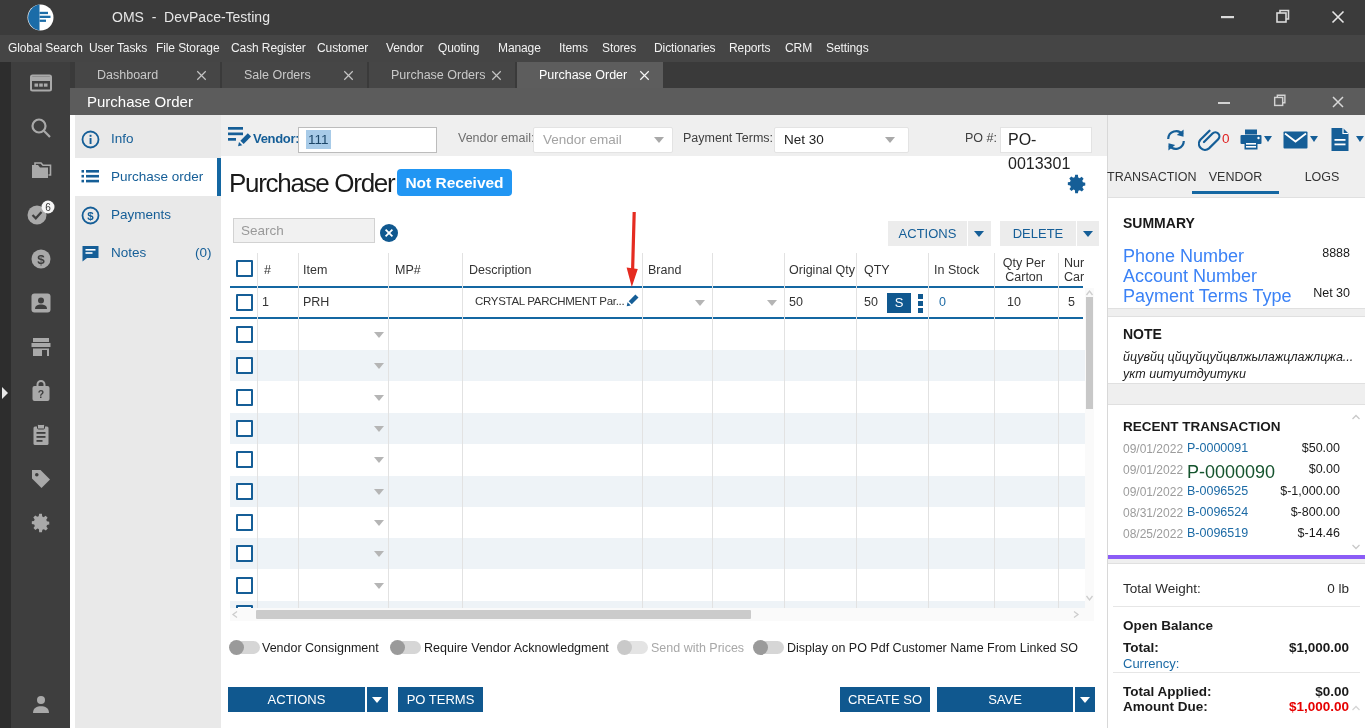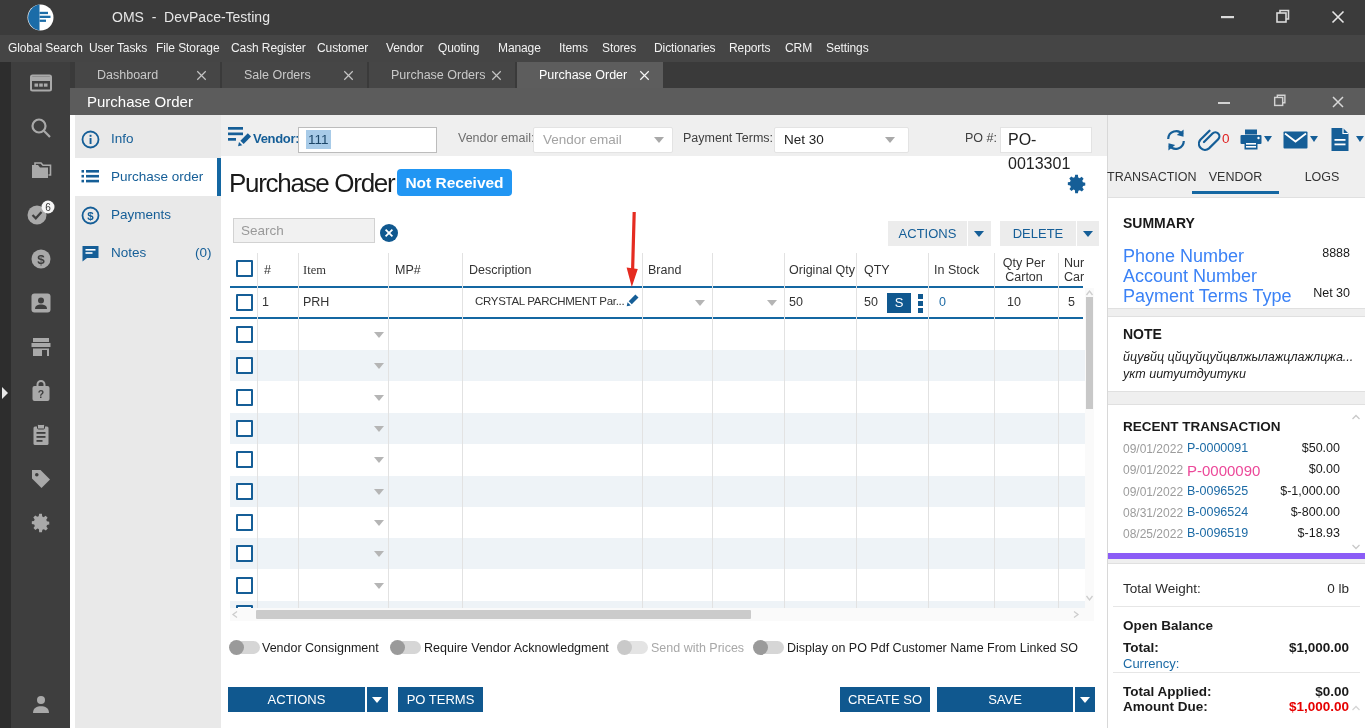--- a/index.html
+++ b/index.html
@@ -311,21 +311,21 @@
 <div class="graybtn" style="left:1000px;width:76px;">DELETE</div>
 <div class="graybtn" style="left:1077px;width:22px;">
     <div class="caret" style="left:6px;top:10px;border-top-color:#155e97;"></div>
   </div>
 
 <div class="abs" id="tablewrap">
 
   <div class="abs" style="left:0;top:0;width:853px;height:35px;background:#fff;border-bottom:2px solid #1467a2;"></div>
   <div class="cb" style="top:7px;"></div>
   <span class="hcell" style="left:34px;top:10px;">#</span>
-  <span class="hcell" style="left:73px;top:10px;font-family:Liberation Serif, serif;">Item</span>
+  <span class="hcell" style="left:73px;top:10px;">Item</span>
   <span class="hcell" style="left:165px;top:10px;">MP#</span>
   <span class="hcell" style="left:239px;top:10px;">Description</span>
   <span class="hcell" style="left:418px;top:10px;">Brand</span>
   <span class="hcell" style="left:488px;top:10px;margin-top:34px;">Category</span>
   <span class="hcell" style="left:559px;top:10px;">Original Qty</span>
   <span class="hcell" style="left:634px;top:10px;">QTY</span>
   <span class="hcell" style="left:704px;top:10px;">In Stock</span>
   <span class="hcell" style="left:772px;top:3px;text-align:center;width:44px;">Qty Per Carton</span>
   <span class="hcell" style="left:834px;top:3px;">Nur<br>Car</span>
 
@@ -484,42 +484,42 @@
 
 <div class="card" style="top:197px;height:112px;border-top:1px solid #e0e0e0;border-bottom:1px solid #e0e0e0;">
   <div style="position:absolute;left:15px;top:17px;font-size:14px;font-weight:bold;color:#1a1a1a;">SUMMARY</div>
   <span class="sumlabel" style="top:48px;">Phone Number</span>
     <span class="sumval" style="top:48px;">8888</span>
   <span class="sumlabel" style="top:68px;">Account Number</span>
   <span class="sumlabel" style="top:88px;">Payment Terms Type</span>
     <span class="sumval" style="top:88px;">Net 30</span>
 </div>
 
-<div class="card" style="top:316px;height:76px;border-top:1px solid #e0e0e0;border-bottom:1px solid #e0e0e0;">
+<div class="card" style="top:316px;height:68px;border-top:1px solid #e0e0e0;border-bottom:1px solid #e0e0e0;">
   <div style="position:absolute;left:15px;top:9px;font-size:14px;font-weight:bold;color:#1a1a1a;">NOTE</div>
   <div style="position:absolute;left:15px;top:32px;font-size:12.5px;color:#1a1a1a;line-height:16.5px;font-style:italic;">йцувйц цйцуйцуйцвлжылажцлажлцжа...<br>укт иитуитдуитуки</div>
 </div>
 
-<div class="card" style="top:404px;height:155px;border-top:1px solid #e0e0e0;border-bottom:6px solid #8b5cf6;">
+<div class="card" style="top:404px;height:155px;border-top:1px solid #e0e0e0;border-bottom:4px solid #8b5cf6;">
   <div style="position:absolute;left:15px;top:14px;font-size:13.5px;font-weight:bold;color:#1a1a1a;">RECENT TRANSACTION</div>
   <span class="abs" style="left:15px;top:37px;font-size:12px;color:#9c9c9c;">09/01/2022</span>
     <span class="abs" style="left:79px;top:36px;font-size:12.5px;color:#1c6aa5;">P-0000091</span>
     <span class="abs" style="right:25px;top:36px;font-size:12.5px;color:#1a1a1a;">$50.00</span>
   <span class="abs" style="left:15px;top:58px;font-size:12px;color:#9c9c9c;">09/01/2022</span>
-    <span class="abs" style="left:79px;top:57px;font-size:15px;color:#ec4899;">P-0000090</span>
+    <span class="abs" style="left:79px;top:57px;font-size:18px;color:#14532d;">P-0000090</span>
     <span class="abs" style="right:25px;top:57px;font-size:12.5px;color:#1a1a1a;">$0.00</span>
   <span class="abs" style="left:15px;top:80px;font-size:12px;color:#9c9c9c;">09/01/2022</span>
     <span class="abs" style="left:79px;top:79px;font-size:12.5px;color:#1c6aa5;">B-0096525</span>
     <span class="abs" style="right:25px;top:79px;font-size:12.5px;color:#1a1a1a;">$-1,000.00</span>
   <span class="abs" style="left:15px;top:101px;font-size:12px;color:#9c9c9c;">08/31/2022</span>
     <span class="abs" style="left:79px;top:100px;font-size:12.5px;color:#1c6aa5;">B-0096524</span>
     <span class="abs" style="right:25px;top:100px;font-size:12.5px;color:#1a1a1a;">$-800.00</span>
   <span class="abs" style="left:15px;top:122px;font-size:12px;color:#9c9c9c;">08/25/2022</span>
     <span class="abs" style="left:79px;top:121px;font-size:12.5px;color:#1c6aa5;">B-0096519</span>
-    <span class="abs" style="right:25px;top:121px;font-size:12.5px;color:#1a1a1a;">$-18.93</span>
+    <span class="abs" style="right:25px;top:121px;font-size:12.5px;color:#1a1a1a;">$-14.46</span>
   <svg class="abs" style="left:243px;top:8px" width="10" height="8">
       <path d="M1.5 6 L5 2.5 L8.5 6" fill="none" stroke="#c9c9c9" stroke-width="1.3"></path>
     </svg>
   <svg class="abs" style="left:243px;top:138px" width="10" height="8">
       <path d="M1.5 2 L5 5.5 L8.5 2" fill="none" stroke="#c9c9c9" stroke-width="1.3"></path>
     </svg>
 </div>
 
 <div class="card" style="top:563px;height:165px;border-top:1px solid #e0e0e0;">
   <span class="abs" style="left:15px;top:17px;font-size:13.5px;color:#2a2a2a;">Total Weight:</span>

